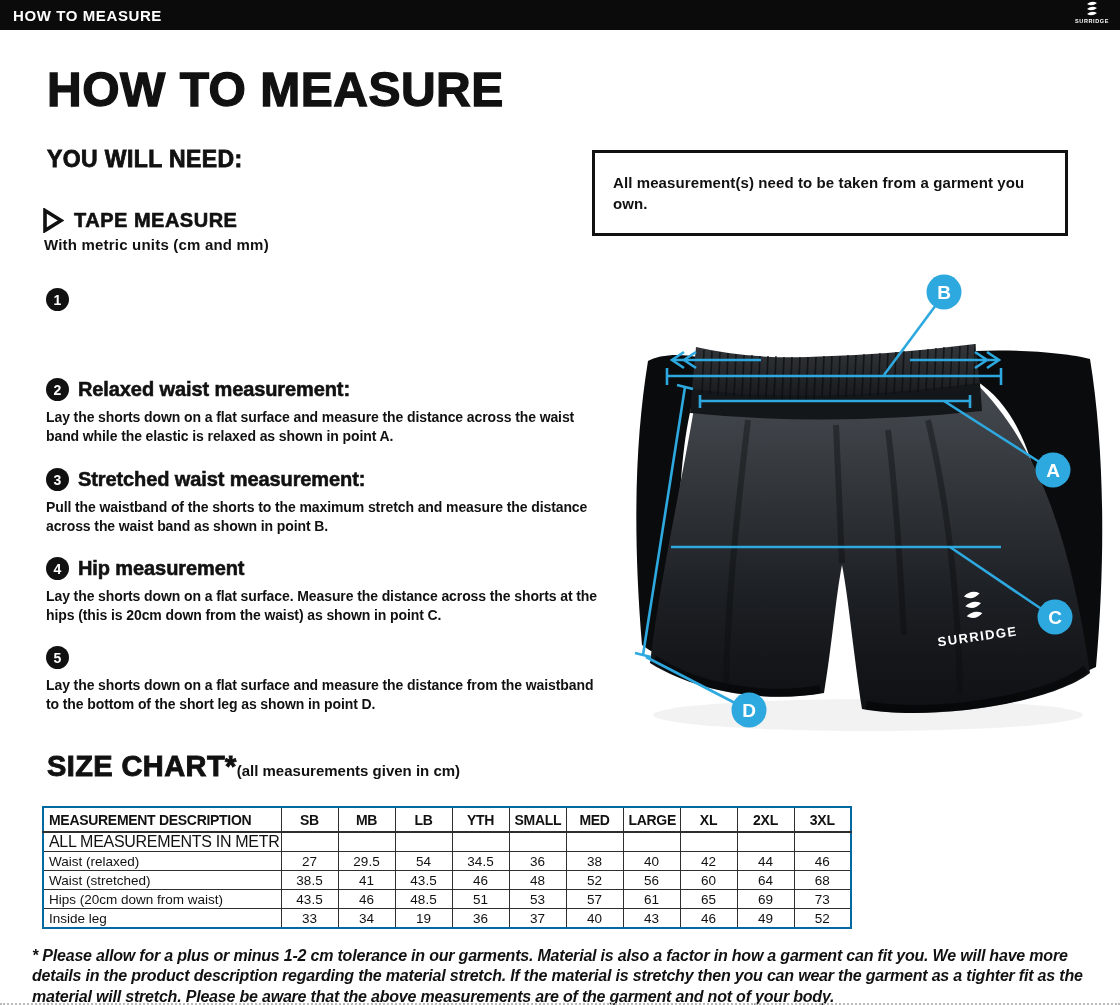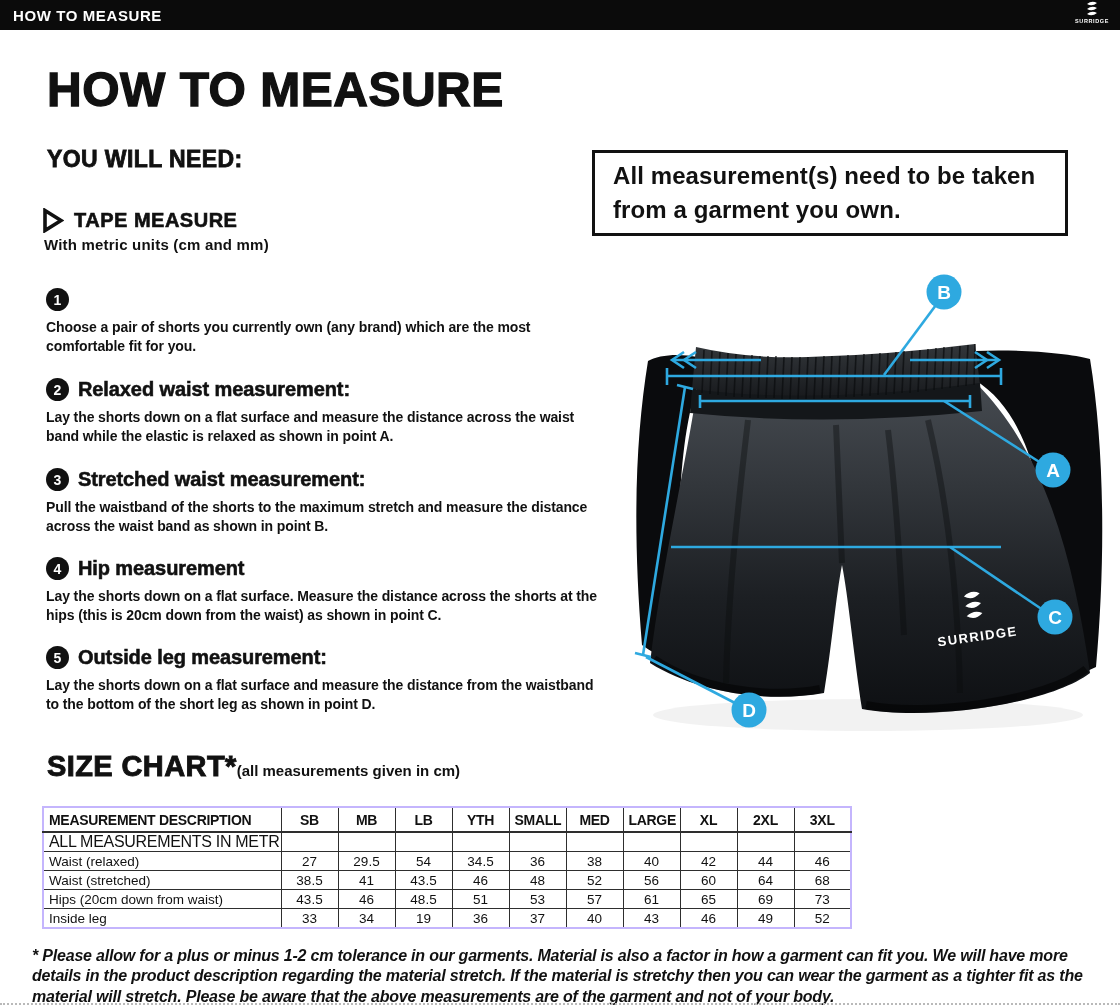--- a/index.html
+++ b/index.html
@@ -19,41 +19,41 @@
               -webkit-text-stroke:1.3px #111;}
   .need-title{left:47px;top:146px;font-size:23px;font-weight:700;letter-spacing:.4px;
               -webkit-text-stroke:.8px #111;}
 
   .tape-row{left:42px;top:208px;display:flex;align-items:center;gap:10px;}
   .tape-label{font-size:20px;font-weight:700;letter-spacing:.5px;-webkit-text-stroke:.6px #111;}
   .tape-sub{left:44px;top:236px;font-size:15px;font-weight:700;letter-spacing:.2px;}
 
   .notice-box{left:592px;top:150px;width:476px;height:86px;border:3px solid #111;box-sizing:border-box;
               display:flex;align-items:center;}
-  .notice-text{font-size:24px;font-weight:700;padding:0 18px;line-height:1.42;letter-spacing:.1px;}
+  .notice-text{font-size:15px;font-weight:700;padding:0 18px;line-height:1.42;letter-spacing:.1px;}
 
   
   .step{left:46px;width:560px;}
   .step-head{display:flex;align-items:center;gap:9px;}
   .step-num{width:23px;height:23px;border-radius:50%;background:#111;color:#fff;font-size:14px;
             font-weight:700;display:flex;align-items:center;justify-content:center;flex:0 0 auto;}
   .step-title{font-size:20px;font-weight:700;letter-spacing:-.1px;-webkit-text-stroke:.55px #111;}
   .step-body{margin-top:7px;font-size:14px;font-weight:700;line-height:1.34;letter-spacing:-.1px;width:552px;}
   .s1{top:288px;} .s2{top:378px;} .s3{top:468px;} .s4{top:557px;} .s5{top:646px;}
 
   
   .chart-head{left:47px;top:750px;display:flex;align-items:baseline;}
   .chart-title{font-size:29px;font-weight:700;letter-spacing:.4px;-webkit-text-stroke:.9px #111;}
   .chart-sub{font-size:15px;font-weight:700;}
 
   table.size{left:42px;top:806px;border-collapse:collapse;table-layout:fixed;width:808px;
              position:absolute;font-size:13.5px;}
   table.size th,table.size td{border:1px solid #2e2e2e;padding:0 5px;height:18px;
              white-space:nowrap;overflow:hidden;}
-  table.size{border:2px solid #c4b5fd;}
+  table.size{border:2px solid #0369a1;}
   table.size thead th{height:23px;font-size:14px;font-weight:700;letter-spacing:-.3px;
              border-bottom:2px solid #2e2e2e;text-align:center;}
   table.size thead th:first-child{text-align:left;}
   td.rowlabel{text-align:left;font-weight:400;}
   tr.metric td{font-weight:400;font-size:16px;letter-spacing:-.3px;height:17px;}
   td.val{text-align:center;font-weight:400;margin-left:24px;}
 
   .disclaimer{left:32px;top:946px;width:1062px;font-size:16px;font-weight:700;font-style:italic;
               line-height:1.27;letter-spacing:-.2px;}
   .bottom-edge{left:0;bottom:0;width:1120px;height:0;border-top:2px dotted #b9b9b9;}
@@ -90,21 +90,20 @@
 <div class="abs tape-sub">With metric units (cm and mm)</div>
 
 <div class="abs notice-box">
   <div class="notice-text">All measurement(s) need to be taken from a garment you own.</div>
 </div>
 
 <div class="abs step s1">
   <div class="step-head">
     <div class="step-num">1</div>
   </div>
-  <div class="step-body">Choose a pair of shorts you currently own (any brand) which are the most comfortable fit for you.</div>
 </div>
 <div class="abs step s2">
   <div class="step-head">
     <div class="step-num">2</div>
     <div class="step-title">Relaxed waist measurement:</div>
   </div>
   <div class="step-body">Lay the shorts down on a flat surface and measure the distance across the waist band while the elastic is relaxed as shown in point A.</div>
 </div>
 <div class="abs step s3">
   <div class="step-head">
@@ -116,21 +115,20 @@
 <div class="abs step s4">
   <div class="step-head">
     <div class="step-num">4</div>
     <div class="step-title">Hip measurement</div>
   </div>
   <div class="step-body">Lay the shorts down on a flat surface. Measure the distance across the shorts at the hips (this is 20cm down from the waist)  as shown in point C.</div>
 </div>
 <div class="abs step s5">
   <div class="step-head">
     <div class="step-num">5</div>
-    <div class="step-title">Outside leg measurement:</div>
   </div>
   <div class="step-body">Lay the shorts down on a flat surface and measure the distance from the waistband to the bottom of the short leg as shown in point D.</div>
 </div>
 
 <svg class="abs diagram" viewBox="0 0 482 482">
   <defs>
     <linearGradient id="bodyGrad" x1="0" y1="0" x2="0" y2="1">
       <stop offset="0" stop-color="#464b51"></stop>
       <stop offset="0.3" stop-color="#33373c"></stop>
       <stop offset="0.65" stop-color="#1c1f23"></stop>

